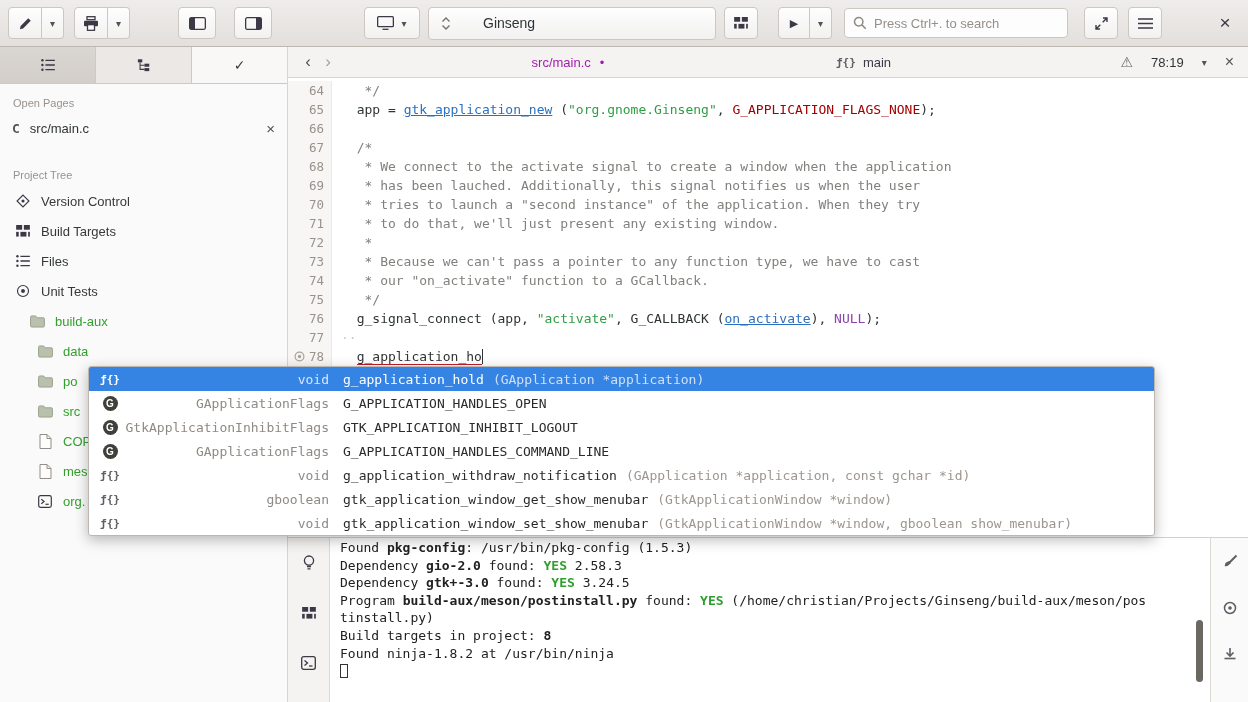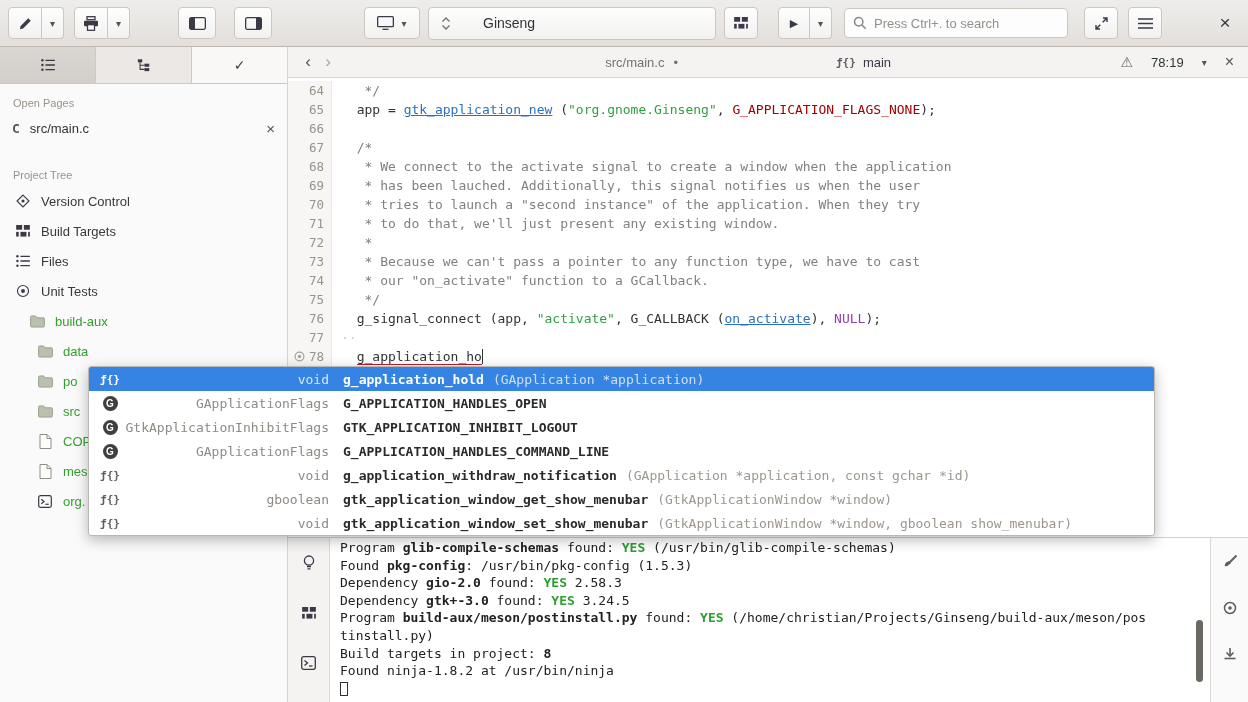--- a/index.html
+++ b/index.html
@@ -47,21 +47,21 @@
   .tree-icon { width:18px; display:flex; justify-content:center; margin-right:9px; }
   .tree-label.normal { color:#36393a; }
   .tree-label.added { color:var(--added-green); }
 
   
   #main { position:absolute; top:47px; left:288px; right:0; bottom:0; background:#fff; }
   #tabbar { position:absolute; top:0; left:0; right:0; height:31px; background:#f5f3f1;
     border-bottom:1px solid #d8d4cf; display:flex; align-items:center; padding:0 10px; }
   .nav-arrow { font-size:17px; color:#57534e; width:20px; text-align:center; cursor:pointer; }
   .nav-arrow.fwd { color:#a8a29a; }
-  #tab-title-wrap { position:absolute; left:170px; width:220px; text-align:right; color:#737373; }
+  #tab-title-wrap { position:absolute; left:170px; width:220px; text-align:center; color:#a21caf; }
   #tab-title-wrap .dot { margin-left:9px; }
   #tab-symbol { position:absolute; left:548px; display:flex; align-items:center; gap:7px; cursor:pointer; }
   #tab-symbol .fnb { font-family:"DejaVu Sans Mono",monospace; font-size:11px; font-weight:bold; color:#5e5c64; }
   #tab-right { margin-left:auto; display:flex; align-items:center; gap:18px; padding-right:4px; }
   #tab-right .warn { font-size:14px; color:#5e5c64; }
   #tab-right .pos { color:#2e3436; }
   #tab-right .tchev { font-size:10px; color:#57534e; cursor:pointer; }
   #tab-right .tclose { font-size:16px; color:#57534e; cursor:pointer; }
 
   
@@ -91,21 +91,21 @@
     font-family:"DejaVu Sans Mono",monospace; font-size:13px; cursor:pointer; }
   .comp-row.selected { background:var(--accent); }
   .comp-icon { width:22px; margin-left:10px; display:flex; justify-content:center; }
   .badge-fn { font-family:"DejaVu Sans Mono",monospace; font-size:11px; font-weight:bold; color:#5e5c64; }
   .selected .badge-fn { color:#fff; }
   .badge-enum { width:15px; height:15px; border-radius:50%; background:#413f3c; color:#fff;
     font-size:10px; font-weight:bold; display:flex; align-items:center; justify-content:center;
     font-family:"Liberation Sans",sans-serif; }
   .comp-ret { width:222px; text-align:right; color:#8f8a84; padding-right:14px; white-space:pre; }
   .selected .comp-ret { color:#d8e6f9; }
-  .comp-name { font-weight:bold; color:#2b2a28; white-space:pre; }
+  .comp-name { font-weight:normal; color:#2b2a28; white-space:pre; }
   .selected .comp-name { color:#fff; }
   .comp-params { color:#9c968f; margin-left:9px; white-space:pre; }
   .selected .comp-params { color:#cfe0f7; }
 
   
   #bottom-panel { position:absolute; left:0; right:0; top:490px; bottom:0;
     border-top:1px solid #d5d0cb; display:flex; background:#fff; }
   #panel-strip { flex:0 0 42px; background:#f5f3f1; border-right:1px solid #dcd8d2;
     display:flex; flex-direction:column; align-items:center; padding-top:10px; gap:20px; }
   .panel-btn { width:30px; height:30px; display:flex; align-items:center; justify-content:center;
@@ -547,21 +547,20 @@
         <span>
           <svg width="15" height="14" viewBox="0 0 15 14">
               <rect x=".7" y=".7" width="13.6" height="12.6" rx="2" fill="none" stroke="#3d3846" stroke-width="1.3"></rect>
               <path d="M3.5 4.5L6.5 7l-3 2.5" fill="none" stroke="#3d3846" stroke-width="1.3"></path>
               <path d="M8 10h3.5" stroke="#3d3846" stroke-width="1.3"></path>
             </svg>
         </span>
       </div>
     </div>
     <div id="output-area">
-        <div class="out-line"><span>Program </span><span class="out-b">glib-compile-schemas</span><span> found: </span><span class="out-yes">YES</span><span> (/usr/bin/glib-compile-schemas)</span></div>
         <div class="out-line"><span>Found </span><span class="out-b">pkg-config</span><span>: /usr/bin/pkg-config (1.5.3)</span></div>
         <div class="out-line"><span>Dependency </span><span class="out-b">gio-2.0</span><span> found: </span><span class="out-yes">YES</span><span> 2.58.3</span></div>
         <div class="out-line"><span>Dependency </span><span class="out-b">gtk+-3.0</span><span> found: </span><span class="out-yes">YES</span><span> 3.24.5</span></div>
         <div class="out-line"><span>Program </span><span class="out-b">build-aux/meson/postinstall.py</span><span> found: </span><span class="out-yes">YES</span><span> (/home/christian/Projects/Ginseng/build-aux/meson/pos</span></div>
         <div class="out-line"><span>tinstall.py)</span></div>
         <div class="out-line"><span>Build targets in project: </span><span class="out-b">8</span></div>
         <div class="out-line"><span>Found ninja-1.8.2 at /usr/bin/ninja</span></div>
         <div class="out-line"><span class="out-cursor"></span></div>
       </div>
     <div id="right-toolbar">

